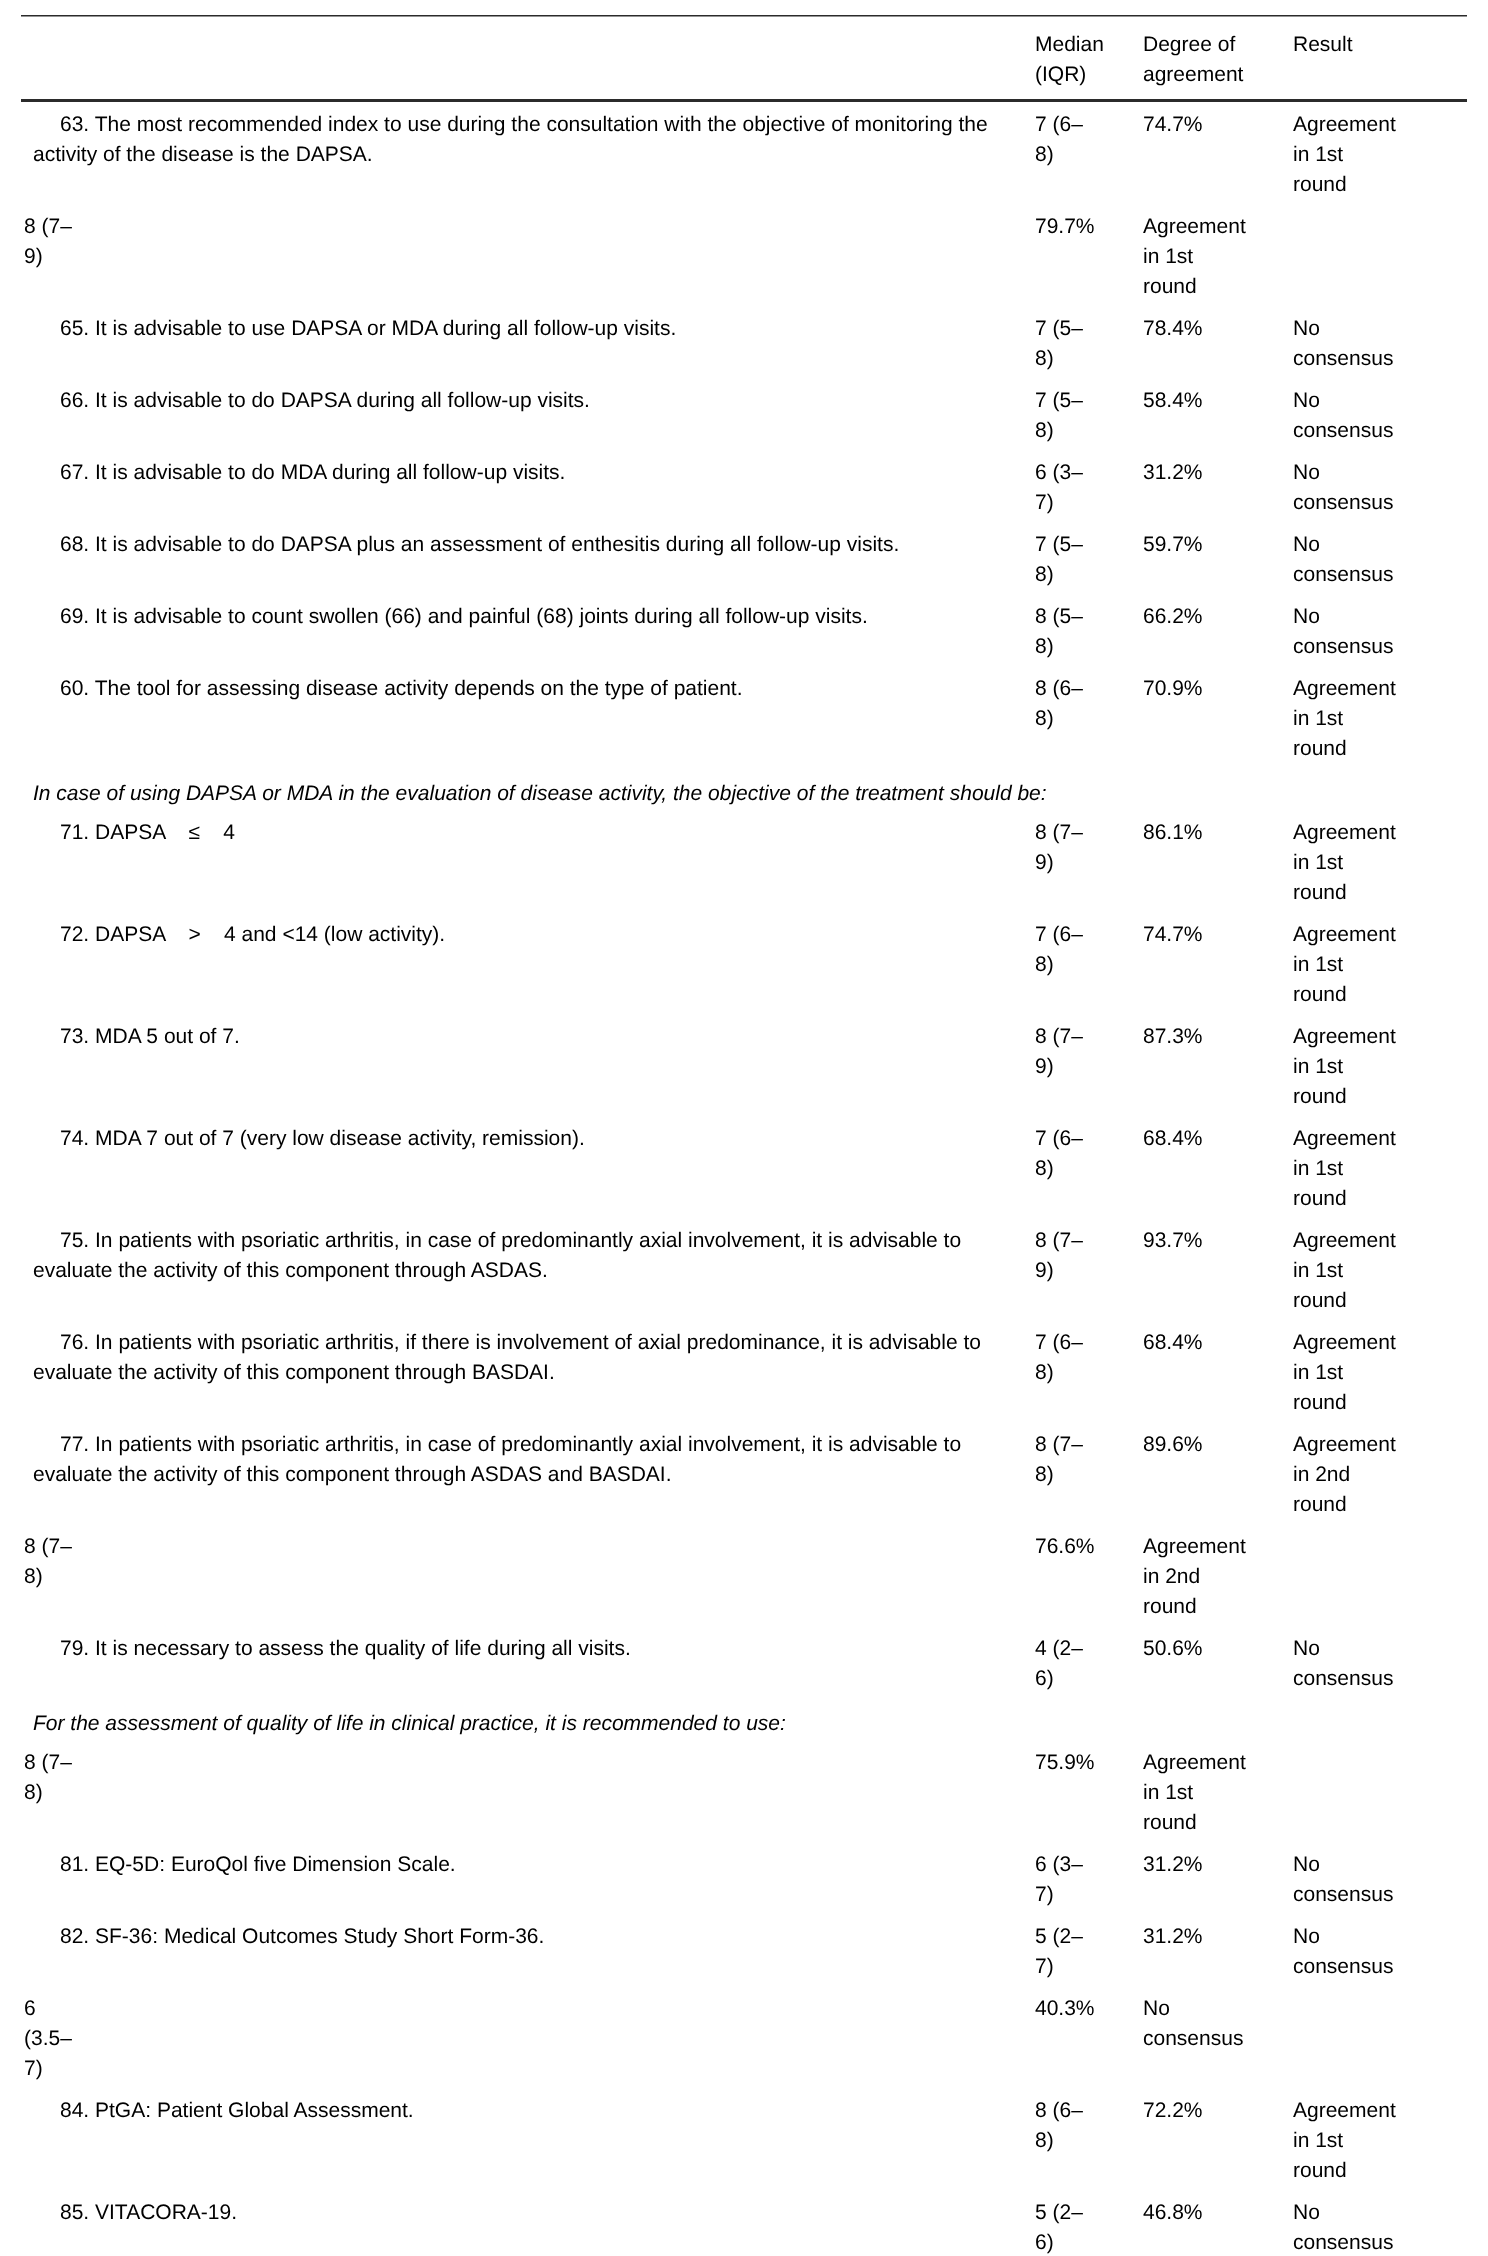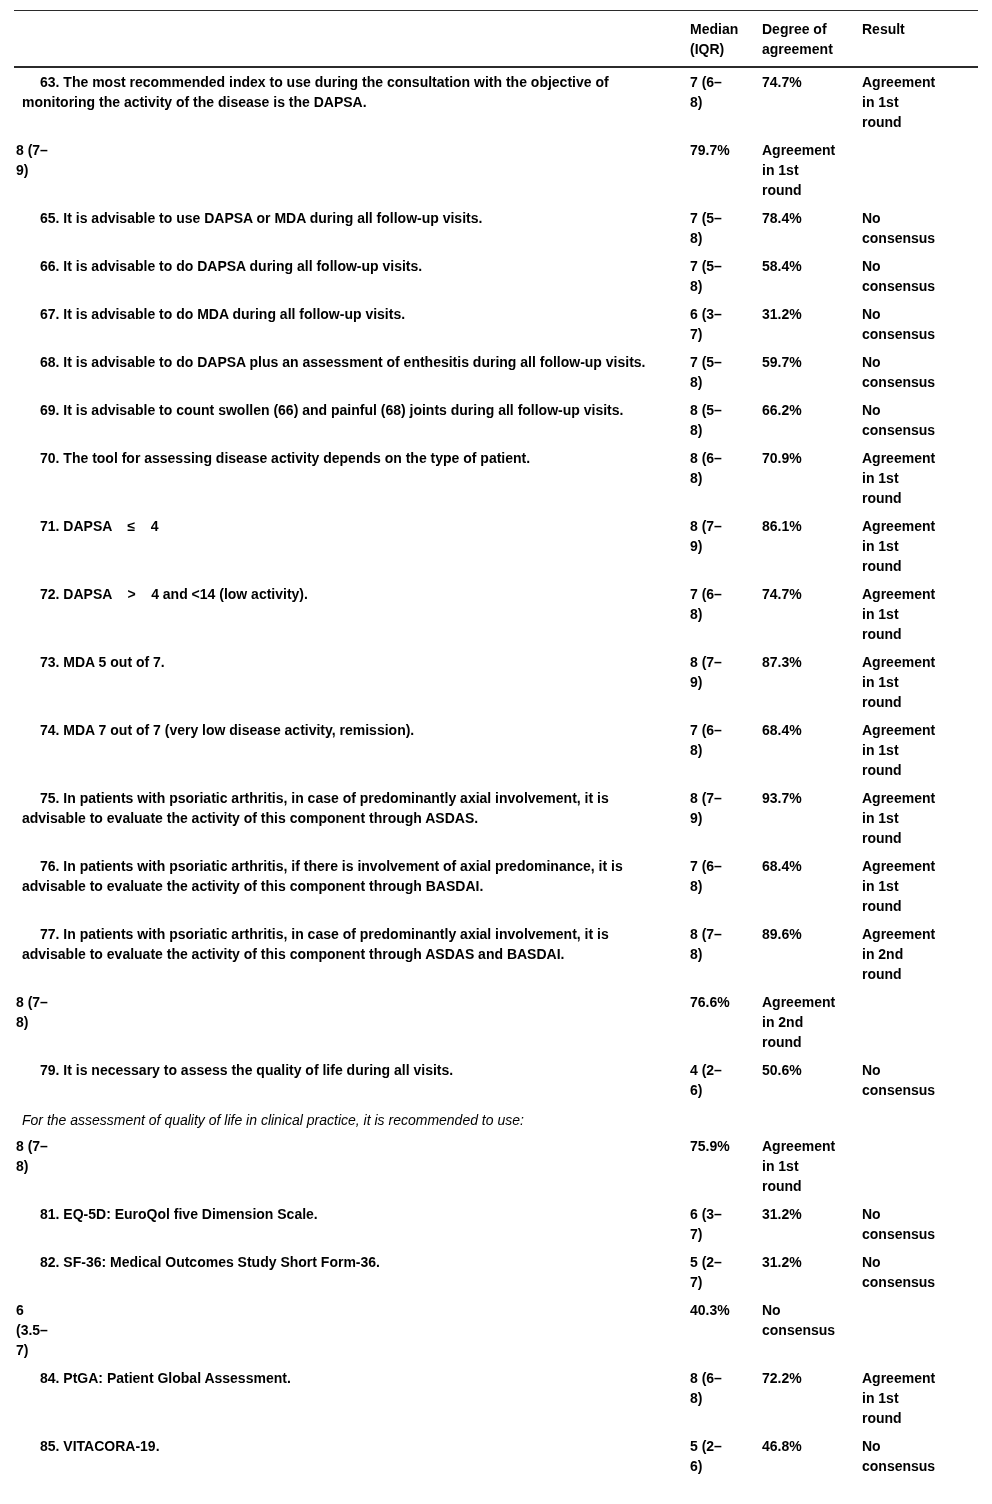--- a/index.html
+++ b/index.html
@@ -16,21 +16,20 @@
     padding: 10px 14px 20px 14px;
     background: #ffffff;
   }
   .table {
     border-top: 1px solid #2b2b2b;
   }
   .row {
     display: grid;
     grid-template-columns: 1fr 72px 100px 118px;
     align-items: start;
-    font-weight: bold;
   }
   .row.header {
     border-bottom: 2px solid #2b2b2b;
   }
   .cell {
     font-size: 14px;
     line-height: 20px;
     white-space: pre-wrap;
     box-sizing: border-box;
   }
@@ -120,28 +119,29 @@
         </div>
         <div class="row item">
           <div class="cell stmt">69. It is advisable to count swollen (66) and painful (68) joints during all follow-up visits.</div>
           <div class="cell num">8 (5–
 8)</div>
           <div class="cell num">66.2%</div>
           <div class="cell num">No
 consensus</div>
         </div>
         <div class="row item">
-          <div class="cell stmt">70. The tool for assessing disease activity depends on the type of patient.</div>
+          <div class="cell stmt">60. The tool for assessing disease activity depends on the type of patient.</div>
           <div class="cell num">8 (6–
 8)</div>
           <div class="cell num">70.9%</div>
           <div class="cell num">Agreement
 in 1st
 round</div>
         </div>
+        <div class="section">In case of using DAPSA or MDA in the evaluation of disease activity, the objective of the treatment should be:</div>
         <div class="row item">
           <div class="cell stmt">71. DAPSA    ≤    4</div>
           <div class="cell num">8 (7–
 9)</div>
           <div class="cell num">86.1%</div>
           <div class="cell num">Agreement
 in 1st
 round</div>
         </div>
         <div class="row item">

